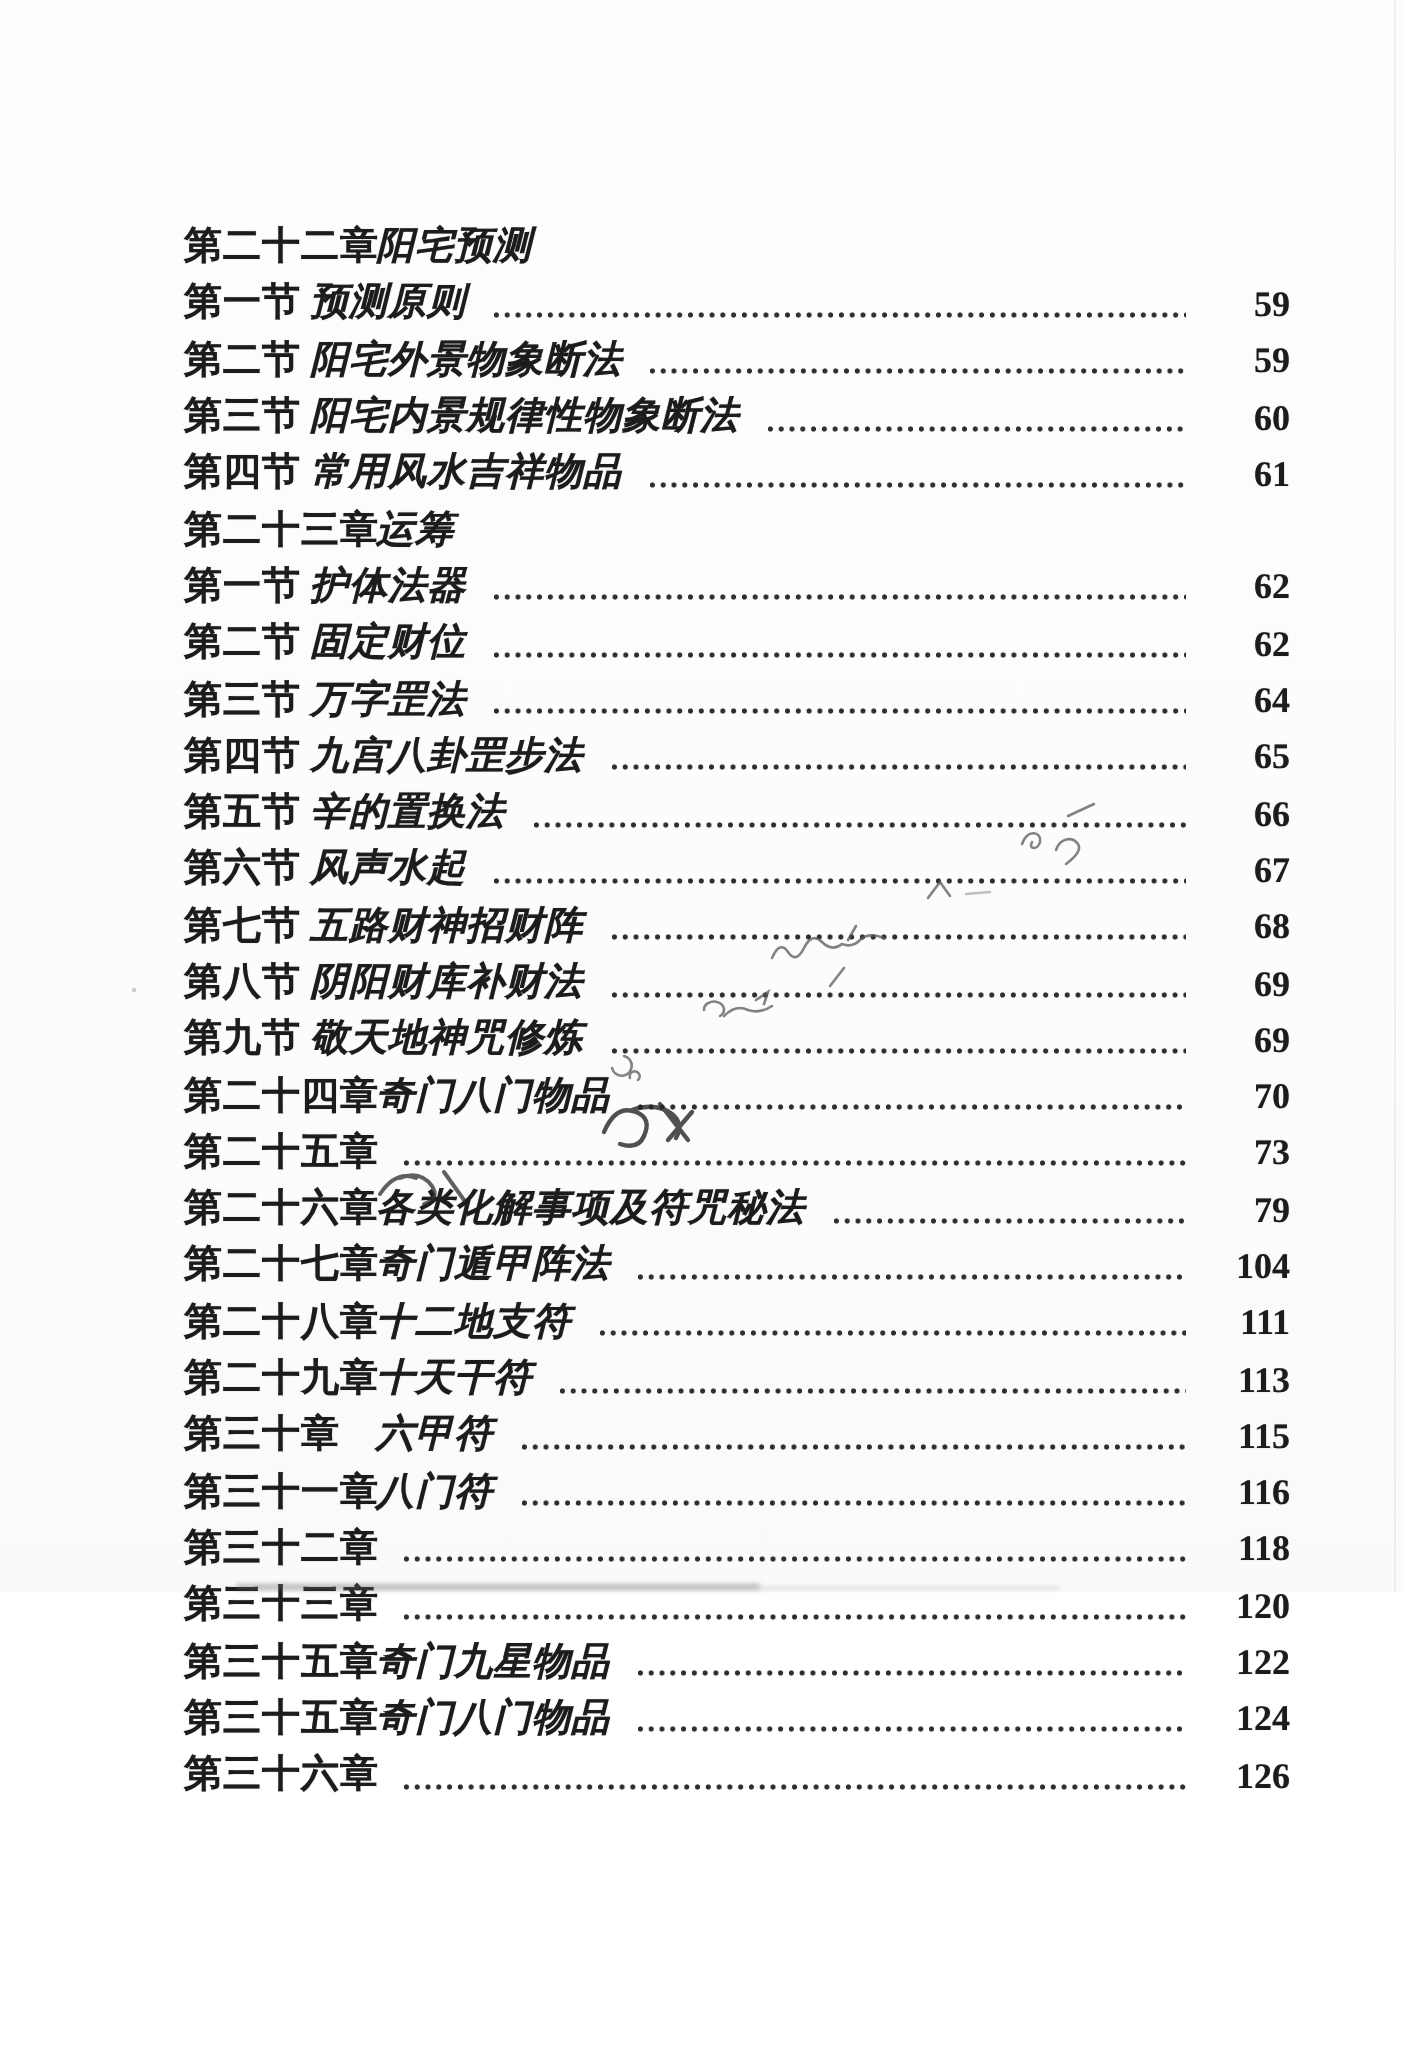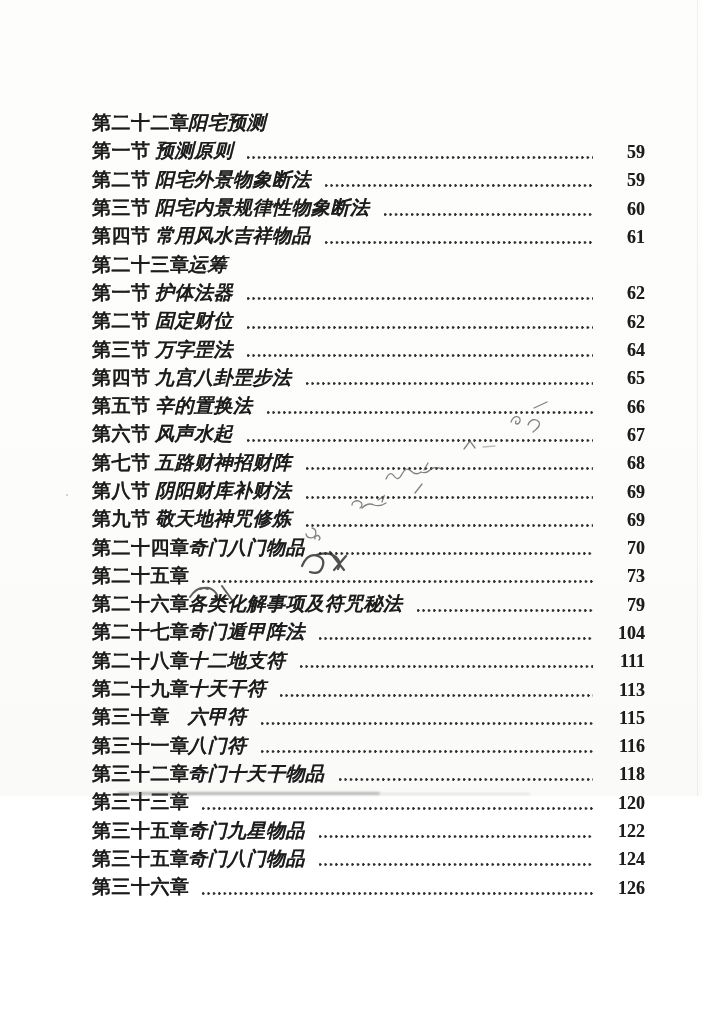--- a/index.html
+++ b/index.html
@@ -218,21 +218,20 @@
       <span class="pg">115</span>
     </div>
       <div class="row chapter">
       <span class="lbl">第三十一章</span>
       <span class="ttl">八门符</span>
       <span class="leader"></span>
       <span class="pg">116</span>
     </div>
       <div class="row chapter">
       <span class="lbl">第三十二章</span>
-      <span class="ttl">奇门十天干物品</span>
       <span class="leader"></span>
       <span class="pg">118</span>
     </div>
       <div class="row chapter">
       <span class="lbl">第三十三章</span>
       <span class="leader"></span>
       <span class="pg">120</span>
     </div>
       <div class="row chapter">
       <span class="lbl">第三十五章</span>

